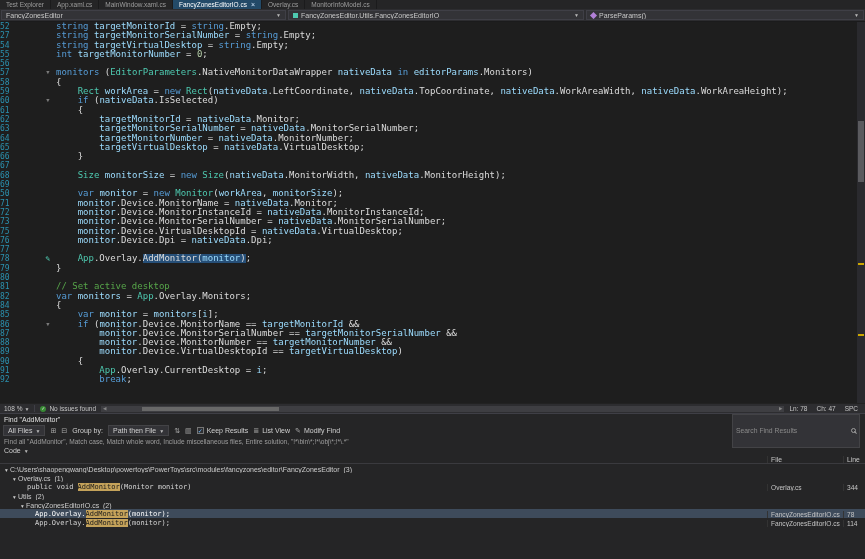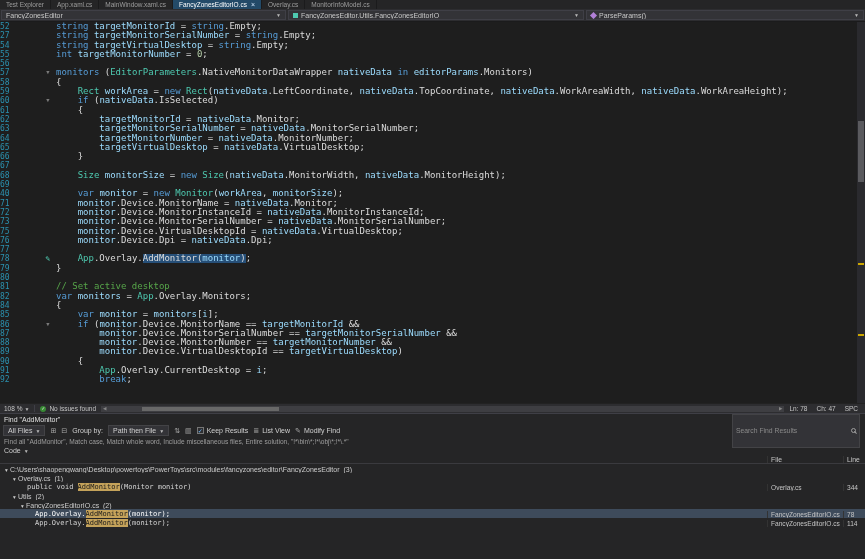--- a/index.html
+++ b/index.html
@@ -134,21 +134,21 @@
     <div class="ed-row"><span class="ed-num">60</span><span class="ed-mark"><span class="fold">▼</span></span><span class="ed-code">    <span class="tk-k">if</span> (<span class="tk-v">nativeData</span>.IsSelected)</span></div>
     <div class="ed-row"><span class="ed-num">61</span><span class="ed-mark"></span><span class="ed-code">    {</span></div>
     <div class="ed-row"><span class="ed-num">62</span><span class="ed-mark"></span><span class="ed-code">        <span class="tk-v">targetMonitorId</span> = <span class="tk-v">nativeData</span>.Monitor;</span></div>
     <div class="ed-row"><span class="ed-num">63</span><span class="ed-mark"></span><span class="ed-code">        <span class="tk-v">targetMonitorSerialNumber</span> = <span class="tk-v">nativeData</span>.MonitorSerialNumber;</span></div>
     <div class="ed-row"><span class="ed-num">64</span><span class="ed-mark"></span><span class="ed-code">        <span class="tk-v">targetMonitorNumber</span> = <span class="tk-v">nativeData</span>.MonitorNumber;</span></div>
     <div class="ed-row"><span class="ed-num">65</span><span class="ed-mark"></span><span class="ed-code">        <span class="tk-v">targetVirtualDesktop</span> = <span class="tk-v">nativeData</span>.VirtualDesktop;</span></div>
     <div class="ed-row"><span class="ed-num">66</span><span class="ed-mark"></span><span class="ed-code">    }</span></div>
     <div class="ed-row"><span class="ed-num">67</span><span class="ed-mark"></span><span class="ed-code"></span></div>
     <div class="ed-row"><span class="ed-num">68</span><span class="ed-mark"></span><span class="ed-code">    <span class="tk-t">Size</span> <span class="tk-v">monitorSize</span> = <span class="tk-k">new</span> <span class="tk-t">Size</span>(<span class="tk-v">nativeData</span>.MonitorWidth, <span class="tk-v">nativeData</span>.MonitorHeight);</span></div>
     <div class="ed-row"><span class="ed-num">69</span><span class="ed-mark"></span><span class="ed-code"></span></div>
-    <div class="ed-row"><span class="ed-num">40</span><span class="ed-mark"></span><span class="ed-code">    <span class="tk-k">var</span> <span class="tk-v">monitor</span> = <span class="tk-k">new</span> <span class="tk-t">Monitor</span>(<span class="tk-v">workArea</span>, <span class="tk-v">monitorSize</span>);</span></div>
+    <div class="ed-row"><span class="ed-num">50</span><span class="ed-mark"></span><span class="ed-code">    <span class="tk-k">var</span> <span class="tk-v">monitor</span> = <span class="tk-k">new</span> <span class="tk-t">Monitor</span>(<span class="tk-v">workArea</span>, <span class="tk-v">monitorSize</span>);</span></div>
     <div class="ed-row"><span class="ed-num">71</span><span class="ed-mark"></span><span class="ed-code">    <span class="tk-v">monitor</span>.Device.MonitorName = <span class="tk-v">nativeData</span>.Monitor;</span></div>
     <div class="ed-row"><span class="ed-num">72</span><span class="ed-mark"></span><span class="ed-code">    <span class="tk-v">monitor</span>.Device.MonitorInstanceId = <span class="tk-v">nativeData</span>.MonitorInstanceId;</span></div>
     <div class="ed-row"><span class="ed-num">73</span><span class="ed-mark"></span><span class="ed-code">    <span class="tk-v">monitor</span>.Device.MonitorSerialNumber = <span class="tk-v">nativeData</span>.MonitorSerialNumber;</span></div>
     <div class="ed-row"><span class="ed-num">75</span><span class="ed-mark"></span><span class="ed-code">    <span class="tk-v">monitor</span>.Device.VirtualDesktopId = <span class="tk-v">nativeData</span>.VirtualDesktop;</span></div>
     <div class="ed-row"><span class="ed-num">76</span><span class="ed-mark"></span><span class="ed-code">    <span class="tk-v">monitor</span>.Device.Dpi = <span class="tk-v">nativeData</span>.Dpi;</span></div>
     <div class="ed-row"><span class="ed-num">77</span><span class="ed-mark"></span><span class="ed-code"></span></div>
     <div class="ed-row"><span class="ed-num">78</span><span class="ed-mark"><span class="mark-pencil">✎</span></span><span class="ed-code">    <span class="tk-t">App</span>.Overlay.<span class="selrange">AddMonitor(<span class="tk-v">monitor</span>)</span>;</span></div>
     <div class="ed-row"><span class="ed-num">79</span><span class="ed-mark"></span><span class="ed-code">}</span></div>
     <div class="ed-row"><span class="ed-num">80</span><span class="ed-mark"></span><span class="ed-code"></span></div>
     <div class="ed-row"><span class="ed-num">81</span><span class="ed-mark"></span><span class="ed-code"><span class="tk-c">// Set active desktop</span></span></div>

